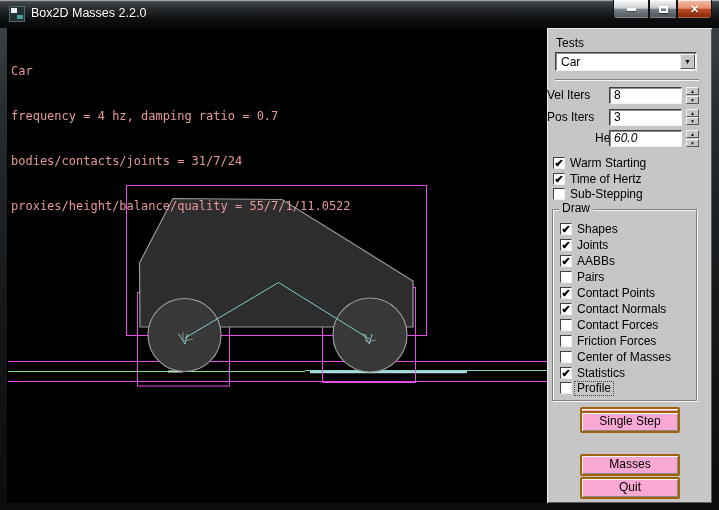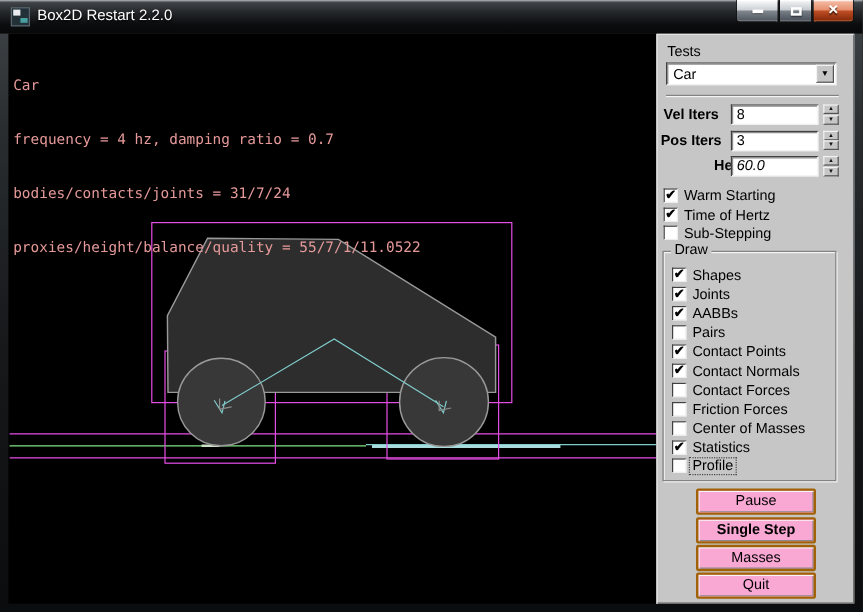--- a/index.html
+++ b/index.html
@@ -61,21 +61,21 @@
     box-shadow:inset 1px 1px 0 #8c8c8c;
   }
   .dropdown .val { position:absolute; left:5px; top:2px; line-height:14px; }
   .drop-btn {
     position:absolute; right:1px; top:1px; width:15px; height:15px;
     background:#c6c6c6; border:1px solid; border-color:#f2f2f2 #555 #555 #f2f2f2;
     font-size:7px; line-height:13px; text-align:center; color:#000;
   }
   .separator { position:absolute; left:8px; top:51px; width:144px; height:2px;
     border-top:1px solid #828282; border-bottom:1px solid #f4f4f4; }
-  .spin-label { position:absolute; left:0; width:58px; text-align:center; height:17px; line-height:17px;font-weight:bold; }
+  .spin-label { position:absolute; left:0; width:58px; text-align:left; height:17px; line-height:17px; }
   .field {
     position:absolute; left:62px; width:73px; height:17px; background:#fff;
     border:1px solid; border-color:#404040 #f2f2f2 #f2f2f2 #404040;
     box-shadow:inset 1px 1px 0 #8c8c8c;
     line-height:15px; padding-left:4px;
   }
   .spinner { position:absolute; left:139px; width:13px; height:17px; }
   .spin-half {
     position:absolute; left:0; width:13px; height:8px; background:#c6c6c6;
     border:1px solid; border-color:#f2f2f2 #555 #555 #f2f2f2;
@@ -105,21 +105,21 @@
 </head>
 <body>
 
 <div class="window">
 
   <div class="titlebar">
     <div class="app-icon">
         <span class="b1"></span>
         <span class="b2"></span>
       </div>
-    <div class="title-text">Box2D Restart 2.2.0</div>
+    <div class="title-text">Box2D Masses 2.2.0</div>
     <div class="winbtns">
       <div class="winbtn min">
           <span class="glyph-min"></span>
         </div>
       <div class="winbtn max">
           <span class="glyph-max"></span>
         </div>
       <div class="winbtn close">
           <span class="glyph-close">✕</span>
         </div>
@@ -249,18 +249,18 @@
     <div class="cb" style="left:13px; top:338.5px;">
       <span class="box">✔</span>
       <span class="cbl">Statistics</span>
     </div>
     <div class="cb" style="left:13px; top:354px;">
       <span class="box"></span>
       <span class="cbl focused">Profile</span>
     </div>
 
     <div class="btn" style="top:379px;">Pause</div>
-    <div class="btn" style="top:403px;font-weight:bold;">Single Step</div>
+    <div class="btn" style="top:383px;">Single Step</div>
     <div class="btn" style="top:426px;">Masses</div>
     <div class="btn" style="top:449px;">Quit</div>
   </div>
 
 </div>
 
 </body></html>

